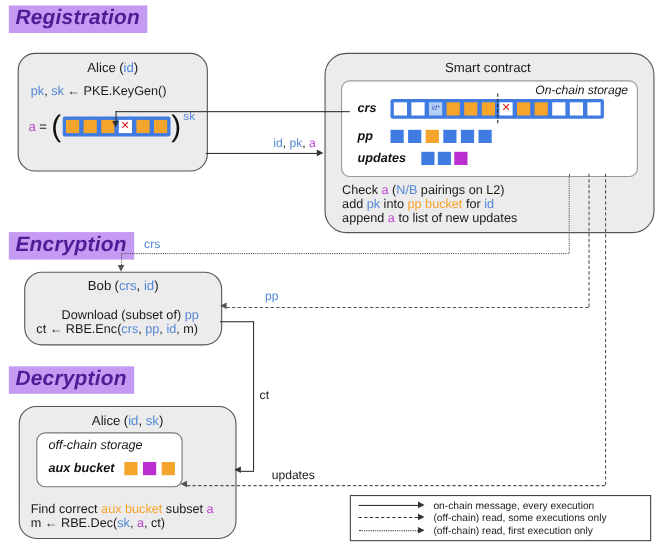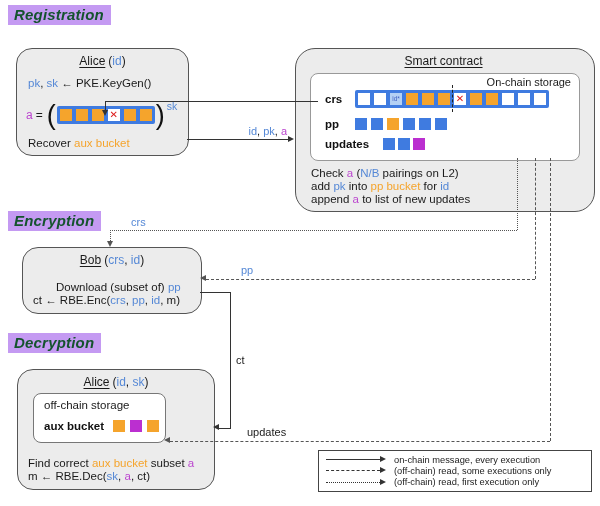--- a/index.html
+++ b/index.html
@@ -2,28 +2,28 @@
 <html><head>
 <meta charset="utf-8">
 <style>
   html,body{margin:0;padding:0;background:#fff;}
   #canvas{
     position:relative;width:600px;height:506px;background:#fff;
     font-family:"Liberation Sans","DejaVu Sans",sans-serif;color:#1a1a1a;overflow:hidden;
   }
   
   .sec-head{
-    position:absolute;display:inline-block;background:#c49af2;color:#14532d;
-    font-size:15px;font-weight:bold;font-style:italic;padding:1px 7px 2px 6px;letter-spacing:.2px;
+    position:absolute;display:inline-block;background:#c49af2;color:#4c1d95;
+    font-size:19px;font-weight:bold;font-style:italic;padding:1px 7px 2px 6px;letter-spacing:.2px;
   }
   
   .gbox{position:absolute;background:#ececec;border:1.4px solid #555;border-radius:16px;}
-  .wbox{position:absolute;background:#fff;border:1px solid #999;border-radius:8px;}
+  .wbox{position:absolute;background:#fff;border:1px solid #999;border-radius:8px;font-style:italic;}
   .box-title{position:absolute;left:0;right:0;text-align:center;font-size:12px;white-space:nowrap;}
-  .ul{text-decoration:underline;text-underline-offset:2px;margin-right:3px;}
+  .ul{text-underline-offset:2px;margin-right:3px;}
   .line{position:absolute;font-size:11.5px;line-height:13px;white-space:nowrap;}
   
   .k{color:#1a1a1a;}
   .b{color:#5588d6;}
   .o{color:#f5a42c;}
   .m{color:#bb46cf;}
   
   .bar{position:relative;display:flex;gap:4px;background:#3f7be0;padding:3px;border-radius:2px;align-items:center;}
   .sqrow{display:flex;align-items:center;}
   .cell{width:12px;height:12px;flex:0 0 auto;}
@@ -85,23 +85,20 @@
           <div class="cell orange"></div>
           <div class="cell orange"></div>
           <div class="cell orange"></div>
           <div class="cell x">✕</div>
           <div class="cell orange"></div>
           <div class="cell orange"></div>
         </div>
       <span class="paren">)</span>
       <span class="sup b">sk</span>
     </div>
-    <div class="line" style="left:11px;top:88px;">
-      <span class="k">Recover </span><span class="o">aux bucket</span>
-    </div>
   </div>
 
   <div class="gbox" style="left:295px;top:48px;width:298px;height:162px;border-radius:20px;">
     <div class="box-title" style="top:5px;">
       <span class="ul k">Smart contract</span>
     </div>
     <div class="wbox" style="left:14px;top:24px;width:268px;height:86px;">
       <div style="position:absolute;right:8px;top:2px;font-size:11px;">On-chain storage</div>
       <div style="position:absolute;left:14px;top:16px;display:flex;align-items:center;">
         <span class="rowlab" style="width:30px;">crs</span>

